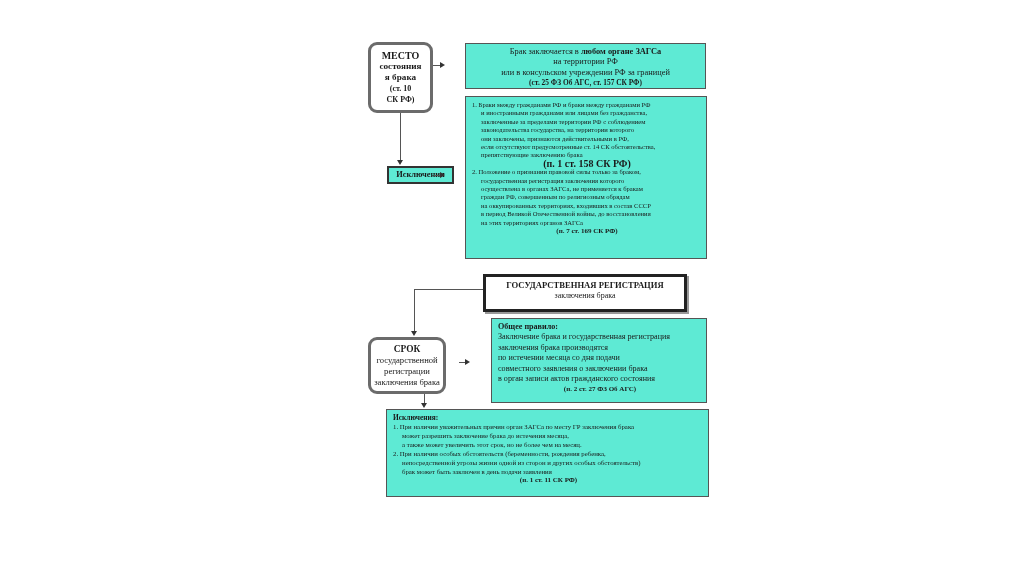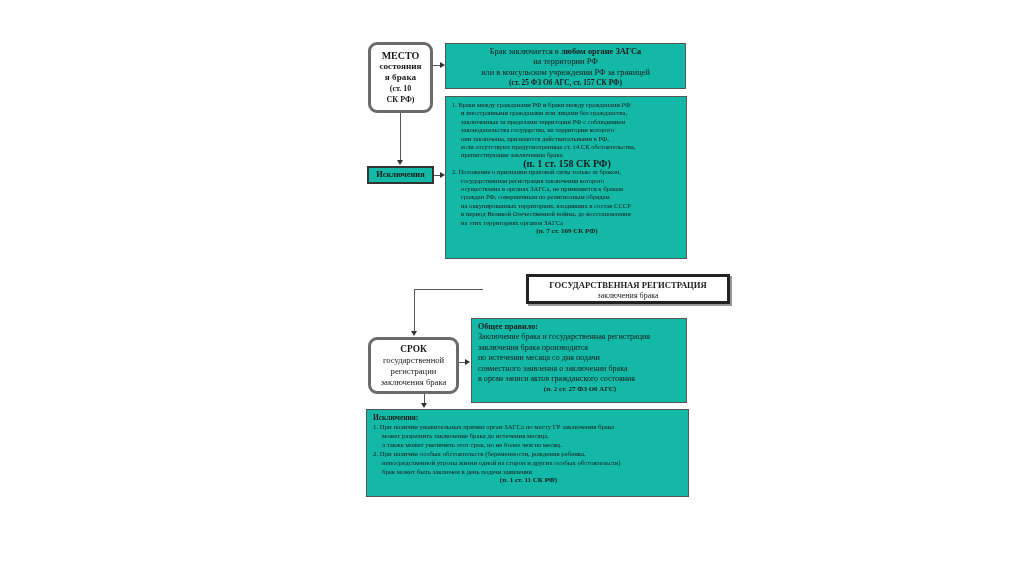--- a/index.html
+++ b/index.html
@@ -1,21 +1,21 @@
 <!DOCTYPE html>
 <html><head>
 <meta charset="utf-8">
 <style>
   html, body { margin:0; padding:0; }
   body { width:1024px; height:574px; background:#ffffff; position:relative; overflow:hidden;
          font-family:"Liberation Serif","DejaVu Serif",serif; color:#1a1a1a; }
   .abs { position:absolute; box-sizing:border-box; }
   .rounded { border:3px solid #6b6b6b; border-radius:9px; background:#fff;
              display:flex; flex-direction:column; align-items:center; justify-content:center; }
-  .plain { border:1px solid #555; background:#14b8a6; }
+  .plain { border:1px solid #555; background:#5eead4;margin-left:20px; }
   .b { font-weight:bold; }
   .c { text-align:center; }
   .line { position:absolute; background:#555; }
   .arrow-r { position:absolute; width:0; height:0; border-top:3px solid transparent; border-bottom:3px solid transparent; border-left:5px solid #333; }
   .arrow-d { position:absolute; width:0; height:0; border-left:3px solid transparent; border-right:3px solid transparent; border-top:5px solid #333; }
   .t65 { font-size:6.6px; line-height:8.4px; }
   .ind { padding-left:9px; }
 </style>
 </head>
 <body>
@@ -64,30 +64,30 @@
     <div class="ind">государственная регистрация заключения которого</div>
     <div class="ind">осуществлена в органах ЗАГСа, не применяется к бракам</div>
     <div class="ind">граждан РФ, совершенным по религиозным обрядам</div>
     <div class="ind">на оккупированных территориях, входивших в состав СССР</div>
     <div class="ind">в период Великой Отечественной войны, до восстановления</div>
     <div class="ind">на этих территориях органов ЗАГСа</div>
     <div class="c b" style="font-size:7px;">(п. 7 ст. 169 СК РФ)</div>
   </div>
 </div>
 
-<div class="abs c" style="left:483px;top:274px;width:204px;height:30px;border:3px solid #222;box-shadow:2px 2px 0 #999;background:#fff;padding-top:3px;margin-left:43px;">
+<div class="abs c" style="left:483px;top:274px;width:204px;height:38px;border:3px solid #222;box-shadow:2px 2px 0 #999;background:#fff;padding-top:3px;">
   <div class="b" style="font-size:8.6px;line-height:11px;">ГОСУДАРСТВЕННАЯ РЕГИСТРАЦИЯ</div>
   <div style="font-size:8px;line-height:10px;">заключения брака</div>
 </div>
 
 <div class="line" style="left:414px;top:289px;width:69px;height:1px;"></div>
 <div class="line" style="left:414px;top:289px;width:1px;height:42px;"></div>
 <div class="arrow-d" style="left:411px;top:331px;"></div>
 
-<div class="abs rounded" style="left:368px;top:337px;width:91px;height:57px;font-size:8.6px;line-height:11px;">
+<div class="abs rounded" style="left:368px;top:337px;width:78px;height:57px;font-size:8.6px;line-height:11px;">
   <div class="b" style="font-size:9.4px;">СРОК</div>
   <div>государственной</div>
   <div>регистрации</div>
   <div>заключения брака</div>
 </div>
 
 <div class="line" style="left:459px;top:362px;width:7px;height:1px;"></div>
 <div class="arrow-r" style="left:465px;top:359px;"></div>
 
 <div class="abs plain" style="left:471px;top:318px;width:216px;height:85px;padding:3px 4px 0 6px;font-size:8.1px;line-height:10.4px;">

